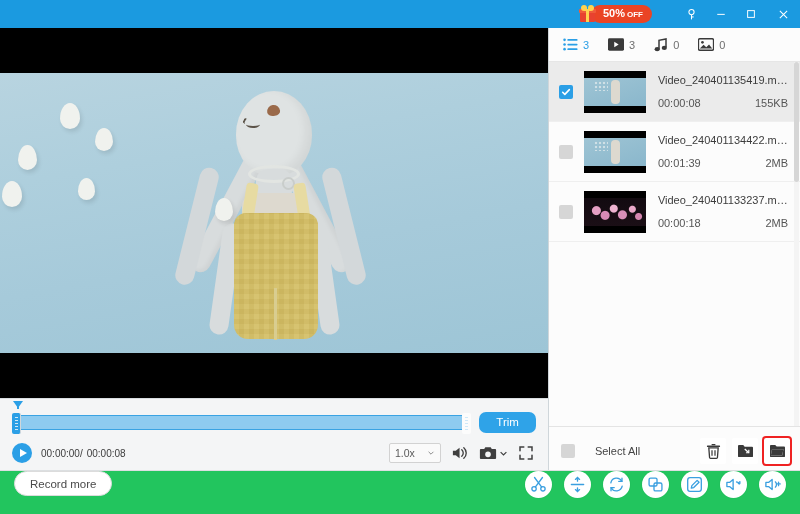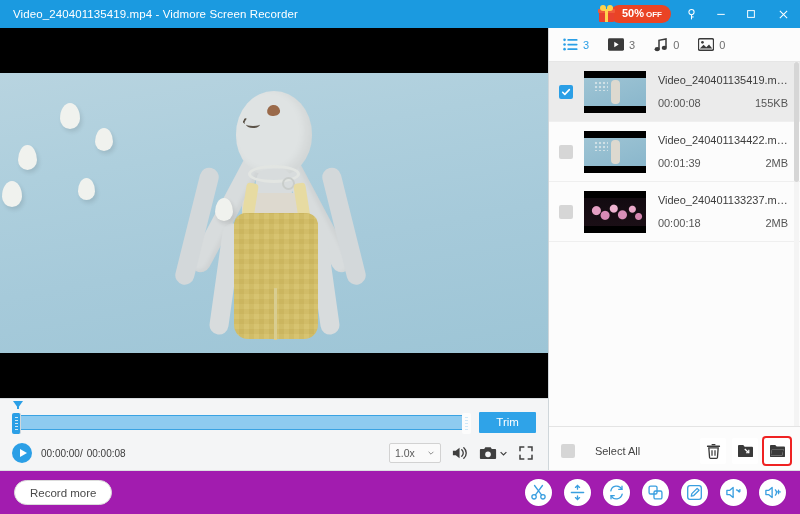--- a/index.html
+++ b/index.html
@@ -31,21 +31,21 @@
     white-space: nowrap;
     letter-spacing: .1px;
   }
   .title-right {
     margin-left: auto;
     display: flex; align-items: center;
     height: 28px;
   }
   .promo {
     display: flex; align-items: center;
-    margin-right: 5px;
+    margin-right: 24px;
     position: relative;
     text-align: center;
   }
   .gift-icon {
     width: 20px; height: 18px;
     position: relative;
     margin-right: -7px;
     z-index: 2;
   }
   .gift-box {
@@ -190,21 +190,21 @@
     position:absolute; left:1px; top:-12px;
     width:0;height:0;
     border-left:5px solid transparent; border-right:5px solid transparent;
     border-top:7px solid #2b9fe6;
   }
   .tl-playhead:before{
     content:''; position:absolute; left:-1px; top:-5px; width:2px; height:6px; background:#2b9fe6;
   }
   .trim-btn {
     background:#2fa3e8; color:#fff; border:none;
-    border-radius:1px; height:21px; padding:0 17px;
+    border-radius:7px; height:21px; padding:0 17px;
     font-size:11.5px; cursor:pointer;
     font-family:"Liberation Sans",sans-serif;
   }
   .tl-controls {
     display:flex; align-items:center;
     height: 36px;
     padding-right: 2px;
   }
   .play-btn {
     width:20px; height:20px; border-radius:50%;
@@ -312,23 +312,23 @@
   .footer-icons { margin-left:auto; display:flex; align-items:center; gap:6px; }
   .fi-btn {
     width:26px;height:26px; display:flex;align-items:center;justify-content:center;
     color:#3a3a3a; cursor:pointer; background:#fff; border-radius:2px;
   }
   .fi-btn.highlight { outline:2px solid #ef2222; }
 
   
   .bottombar {
     flex:0 0 44px; height:44px;
-    background:#a21caf;
+    background:#22c55e;
     border-top:1px solid #dcdfe1;
-    display:flex; align-items:center;
+    display:flex; align-items:flex-start;
     padding:0 14px;
   }
   .record-more {
     background:#ffffff; border:1px solid #dcdcdc;
     border-radius:13px; height:25px; padding:0 15px;
     font-size:11.5px; color:#4a4a4a; cursor:pointer;
     font-family:"Liberation Sans",sans-serif;
   }
   .tool-icons { margin-left:auto; display:flex; align-items:center; gap:12px; }
   .tool-btn {
@@ -337,21 +337,20 @@
     color:#3a9fe0; cursor:pointer;
     box-shadow:0 0 0 1px rgba(0,0,0,.02);
   }
 </style>
 </head>
 <body>
 
 <div class="app">
 
   <div class="titlebar">
-    <div class="title-text">Video_240401135419.mp4  -  Vidmore Screen Recorder</div>
     <div class="title-right">
 
       <div class="promo">
         <div class="gift-icon">
           <div class="gift-box"></div>
           <div class="gift-lid"></div>
           <div class="gift-ribbon"></div>
           <div class="gift-bow-l"></div>
           <div class="gift-bow-r"></div>
         </div>

